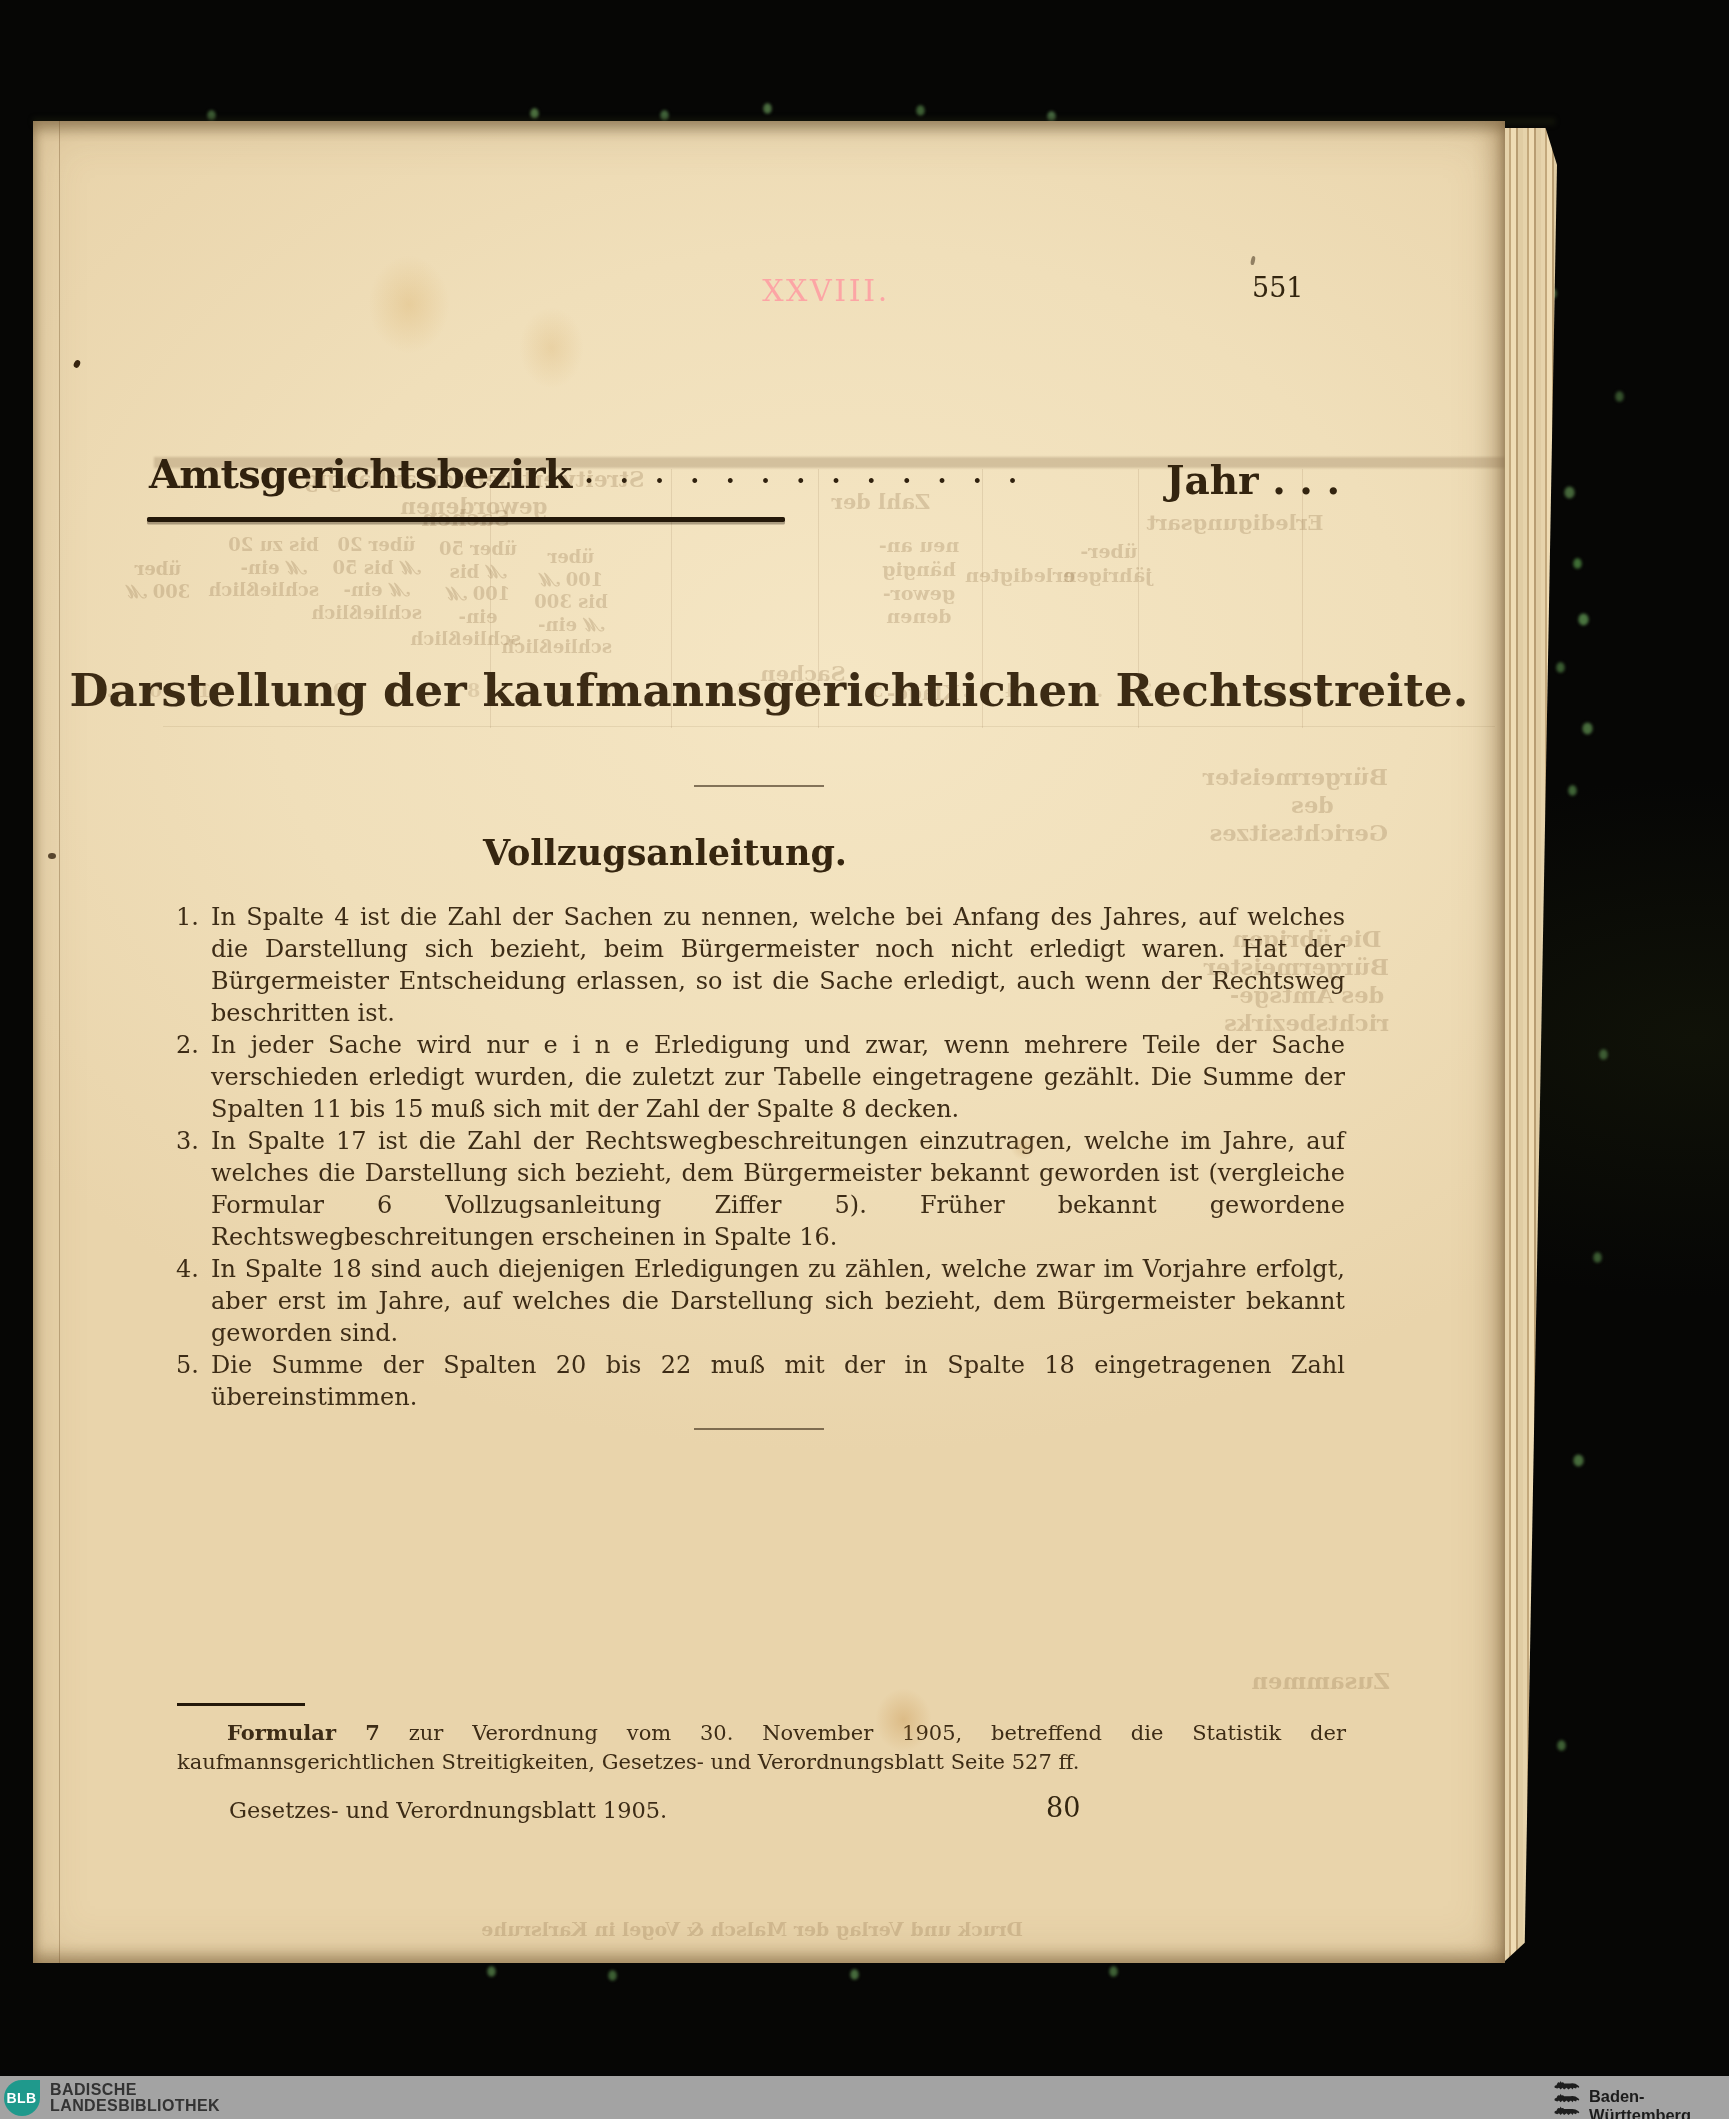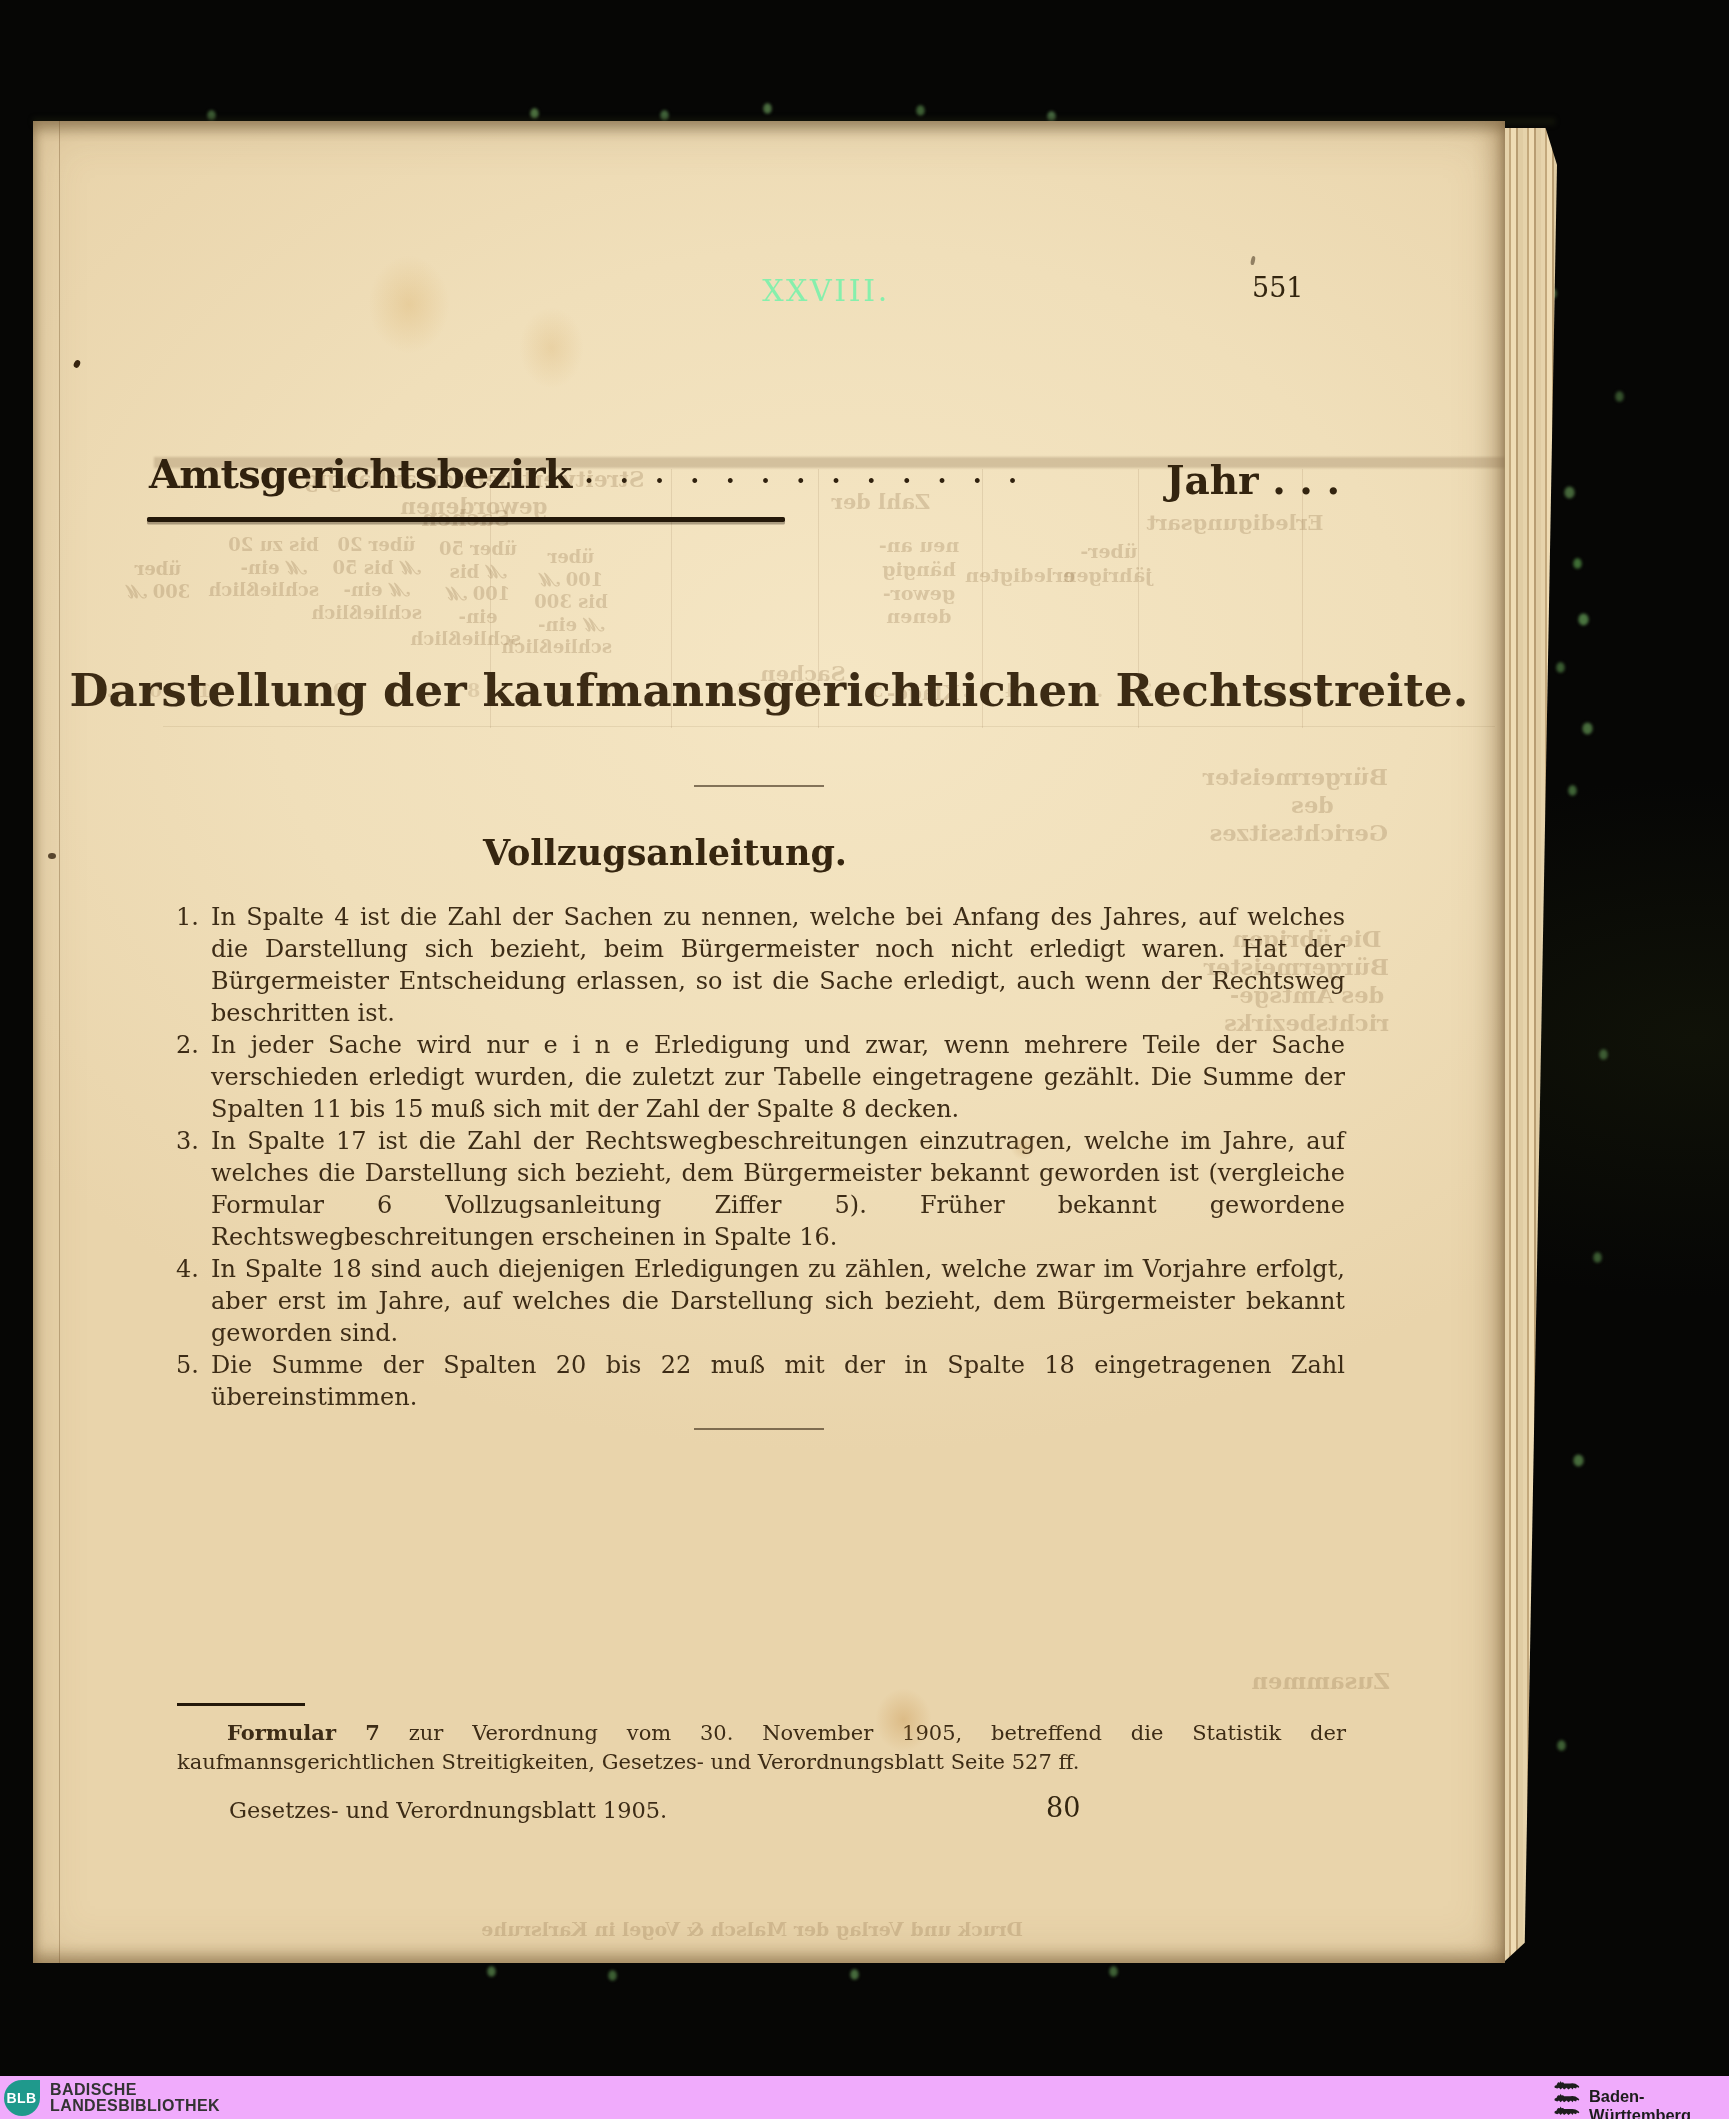--- a/index.html
+++ b/index.html
@@ -40,21 +40,21 @@
   .s1{left:368px;top:255px;width:82px;height:99px;background:radial-gradient(rgba(205,150,60,.22),transparent 70%);}
   .s2{left:519px;top:307px;width:65px;height:82px;background:radial-gradient(rgba(200,145,60,.18),transparent 70%);}
   .s3{left:875px;top:1688px;width:57px;height:64px;background:radial-gradient(rgba(190,130,50,.3),transparent 70%);}
   .s4{left:1010px;top:1134px;width:26px;height:26px;background:radial-gradient(rgba(180,130,60,.25),transparent 70%);}
   .speck{position:absolute;background:#35230f;border-radius:50%;}
   .p1{left:74px;top:360px;width:6px;height:7.8px;transform:rotate(25deg);}
   .p2{left:48px;top:853px;width:7.8px;height:6px;opacity:.8;}
   .p3{left:1251px;top:256px;width:3.5px;height:8.6px;opacity:.5;transform:rotate(12deg);}
   
   .ink{color:#3a2a16;}
-  .roman-head{position:absolute;left:33px;top:273px;width:1586px;text-align:center;font-size:30px;letter-spacing:2.6px;color:#86efac;}
+  .roman-head{position:absolute;left:33px;top:273px;width:1586px;text-align:center;font-size:30px;letter-spacing:2.6px;color:#fca5a5;}
   .page-num{position:absolute;left:1252px;top:272px;font-size:27px;color:#33250f;}
   .district{position:absolute;left:149px;top:450px;font-weight:700;font-size:40px;color:#30210e;letter-spacing:-0.9px;white-space:nowrap;}
   .district .dots{font-weight:700;font-size:26px;letter-spacing:8.6px;vertical-align:5.2px;}
   .district-rule{position:absolute;left:147px;top:517px;width:638px;height:5.2px;background:#241809;border-radius:1.7px;box-shadow:0 2.6px 0 rgba(36,24,9,.35);}
   .year{position:absolute;left:1166px;top:457px;font-weight:700;font-size:39px;color:#33240f;white-space:nowrap;}
   .doc-title{position:absolute;left:33px;top:664px;width:1472px;text-align:center;
     font-size:45px;font-weight:700;color:#3c2b14;letter-spacing:0px;white-space:nowrap;}
   .divider{position:absolute;height:1.7px;background:rgba(55,38,18,.6);}
   .d1{left:694px;top:785px;width:130px;}
   .d2{left:694px;top:1428px;width:130px;}
@@ -89,21 +89,21 @@
   .bf10{left:943px;top:443px;width:99px;font-size:19px;}
   .bf11{left:1033px;top:419px;width:86px;font-size:19px;}
   .bf12{left:718px;top:540px;width:104px;font-size:21px;}
   .bf13{left:843px;top:560px;width:95px;font-size:20px;}
   .bf14{left:1204px;top:642px;width:151px;font-size:22.5px;}
   .bf15{left:1192px;top:804px;width:164px;font-size:22.5px;}
   .bf16{left:1232px;top:1546px;width:125px;font-size:22.5px;}
   .bf17{left:506px;top:1797px;width:484px;font-size:19px;white-space:nowrap;}
   .bf18{left:216px;top:558px;width:1038px;font-size:19px;letter-spacing:36px;white-space:nowrap;opacity:.18;}
   
-  .footer-bar{position:absolute;left:0;top:2076px;width:1729px;height:43px;background:#f0abfc;
+  .footer-bar{position:absolute;left:0;top:2076px;width:1729px;height:43px;background:#a3a3a3;
     font-family:"Liberation Sans", sans-serif;display:block;}
   .blb-logo{position:absolute;left:3.5px;top:4.3px;width:36px;height:36px;background:#1f998c;
     border-radius:50% 0 50% 50%;display:flex;align-items:center;justify-content:center;}
   .blb-logo span{color:#fff;font-weight:700;font-size:14px;letter-spacing:0.4px;}
   .blb-name{position:absolute;left:50px;top:6px;font-size:16px;line-height:15.6px;font-weight:700;color:#333;letter-spacing:0.4px;}
   .bw-lions{position:absolute;left:1553px;top:3.5px;width:29px;height:36px;color:#1e1e1e;}
   .bw-name{position:absolute;left:1589px;top:11.2px;font-size:16.4px;font-weight:600;color:#1c1c1c;}
 </style>
 </head>
 <body>

